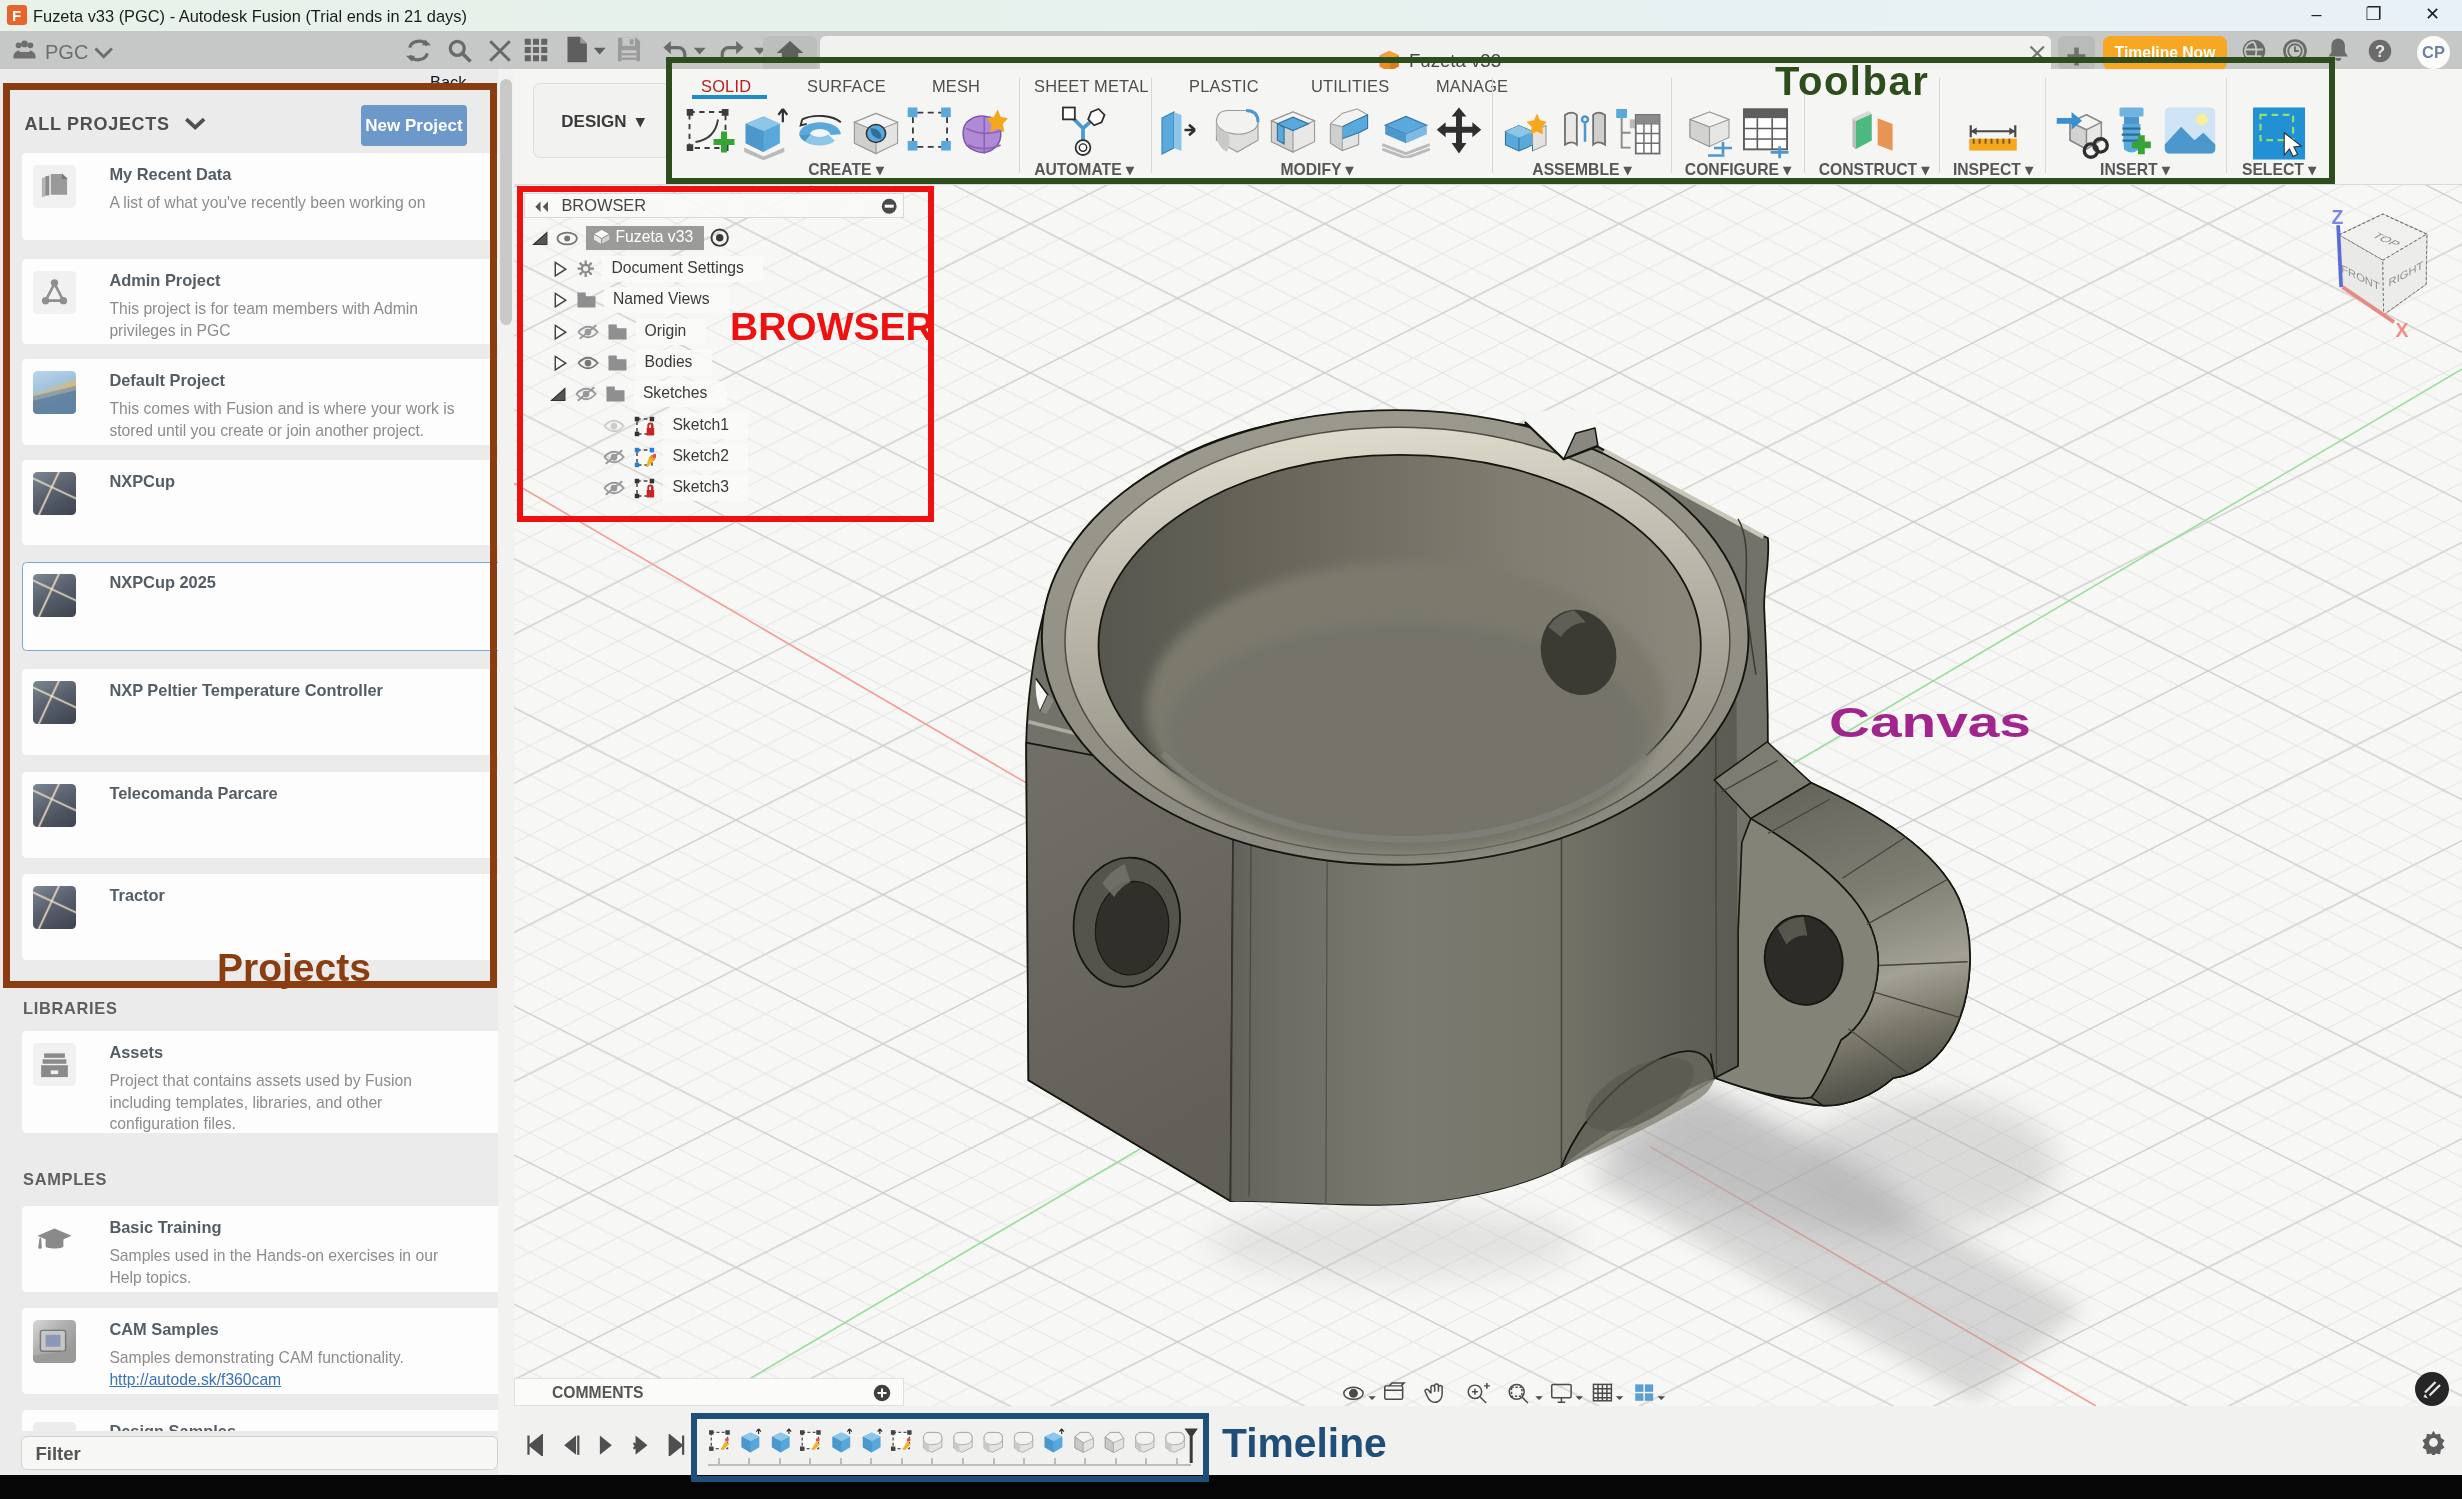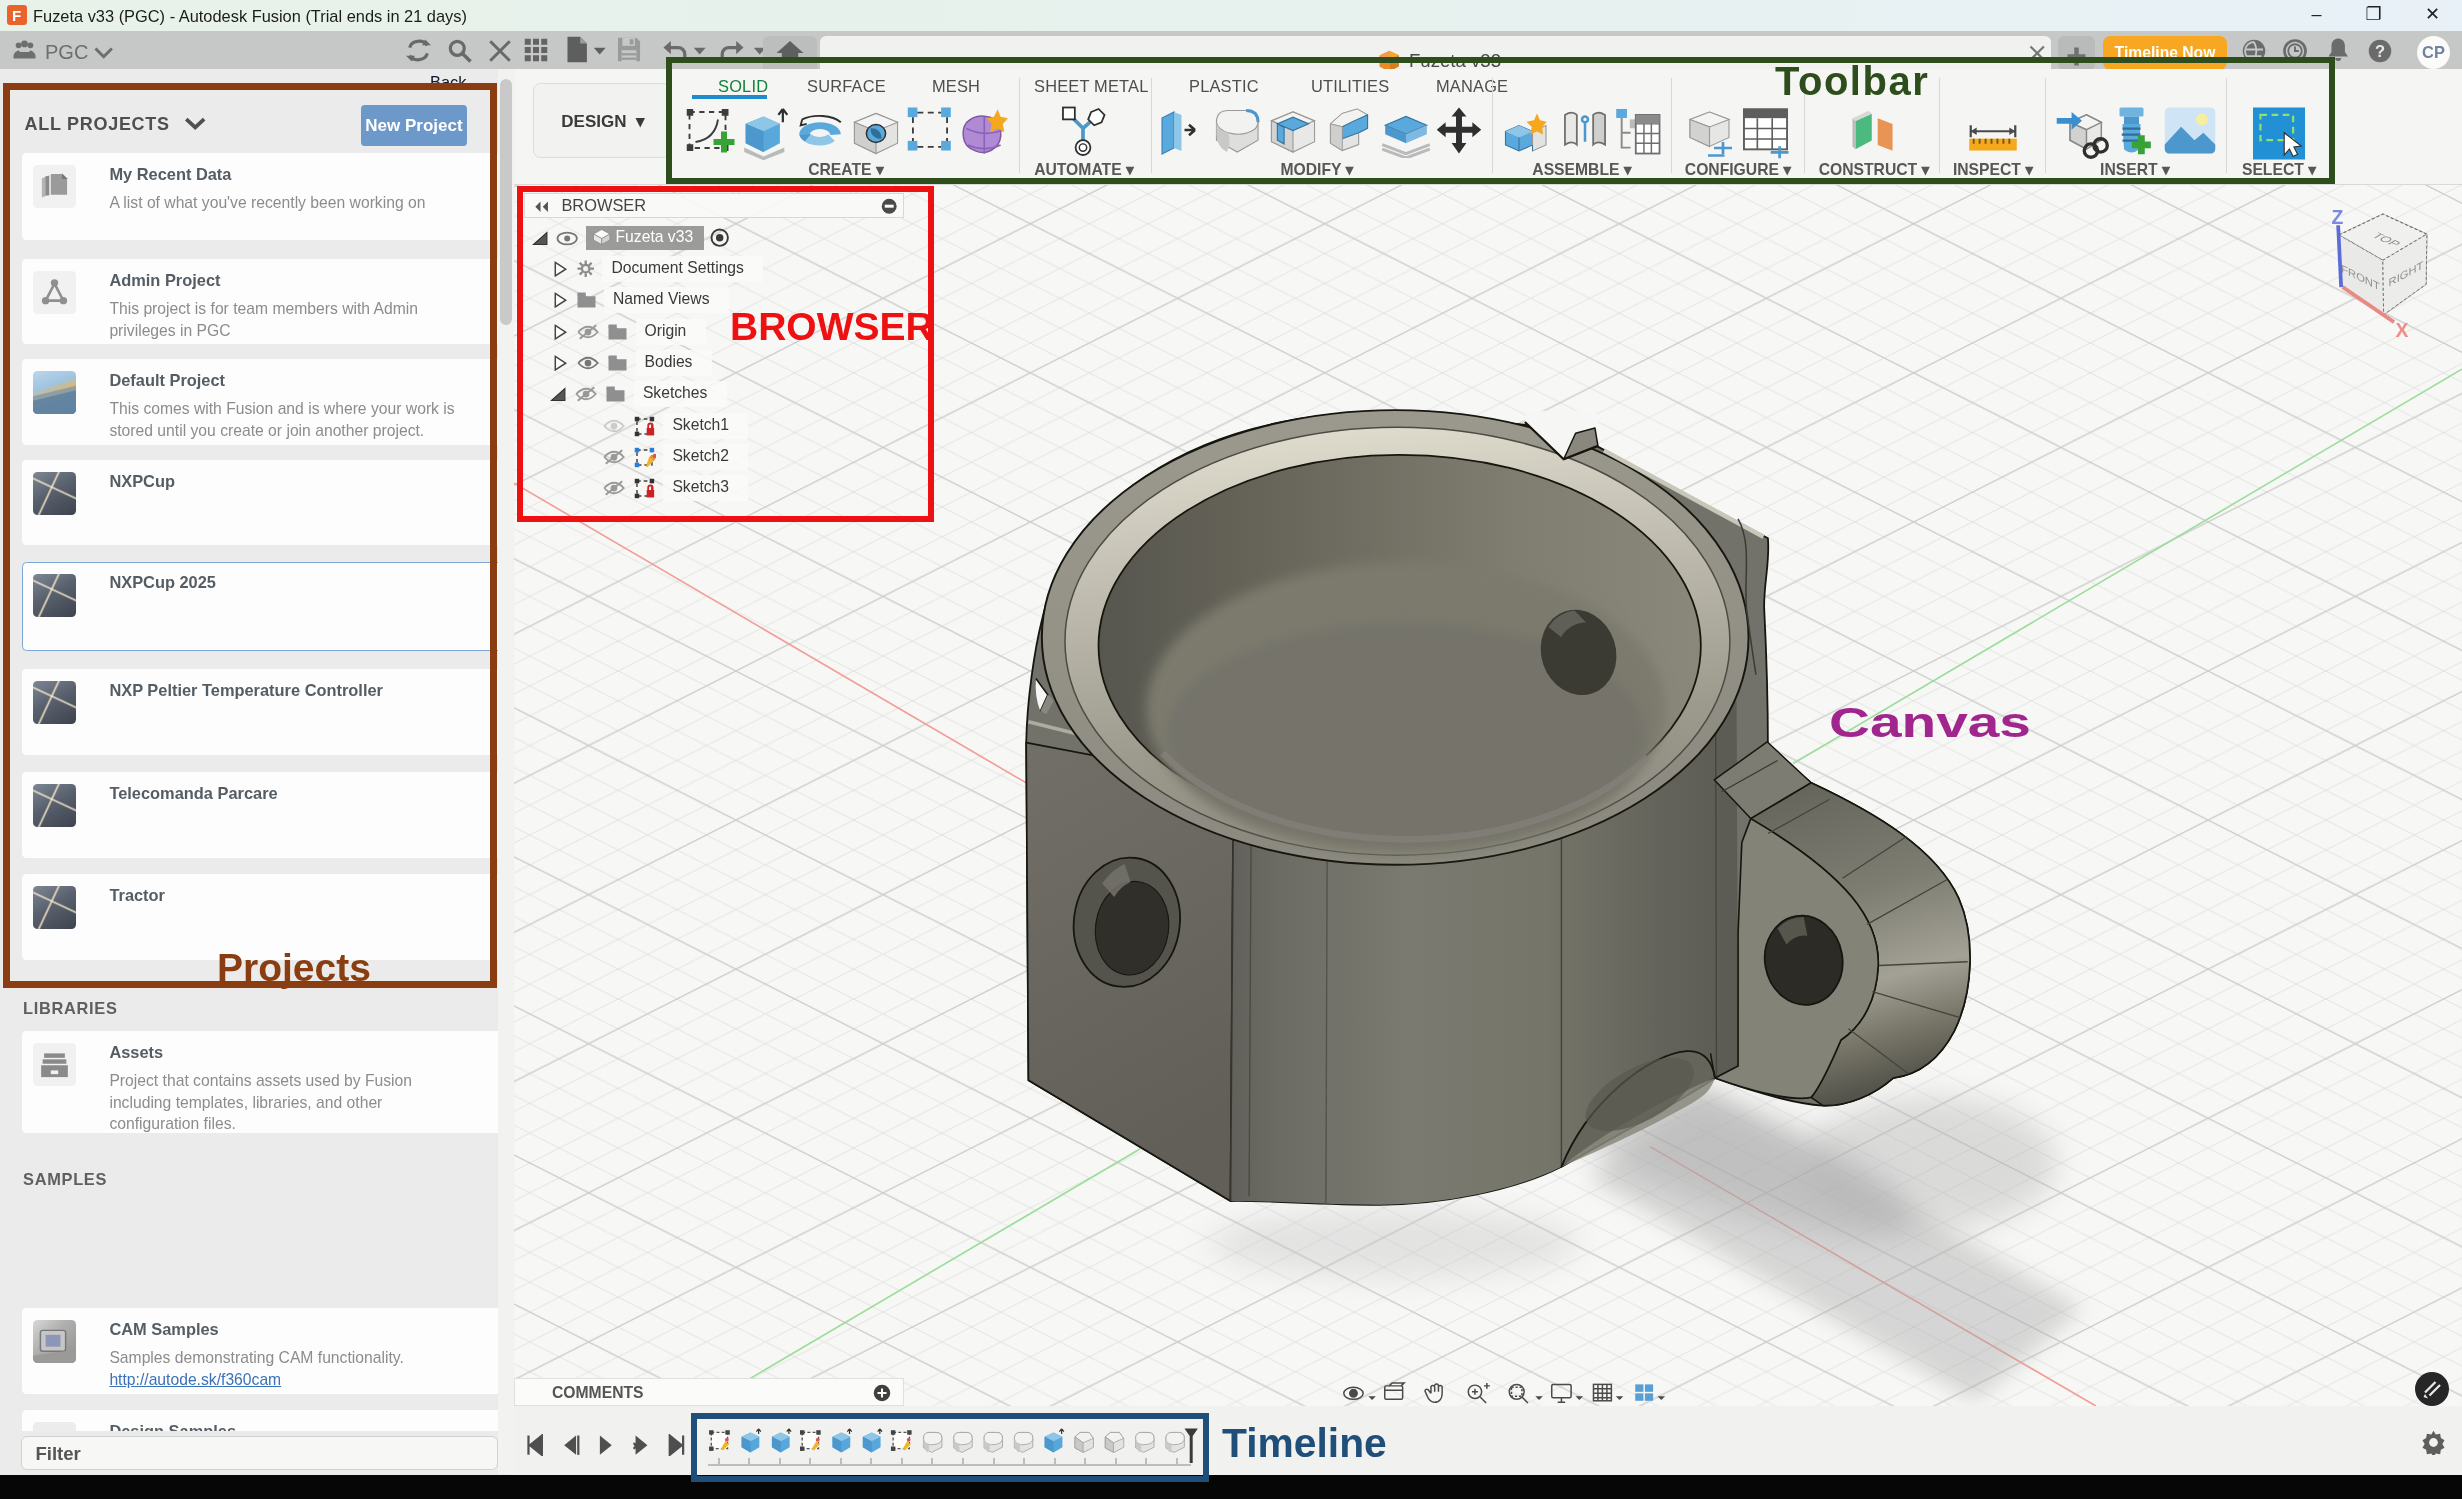--- a/index.html
+++ b/index.html
@@ -282,20 +282,33 @@
               <rect x="24" y="37" width="10" height="5" fill="#f1f1f1"></rect>
             </g>
           </svg>
       </div>
       <div class="ttl">Assets</div>
       <div class="dsc">Project that contains assets used by Fusion<br>including templates, libraries, and other<br>configuration files.</div>
     </div>
 
     <div class="sechdr" style="top:1101px;">SAMPLES</div>
 
+    <div class="card" style="top:1137px; height:86px;">
+      <div class="icon" style="background:transparent;">
+        <svg width="43" height="43" viewBox="0 0 58 58">
+            <g fill="#8a8a8a">
+              <path d="M29 14 L52 24 L29 34 L6 24 Z"></path>
+              <path d="M17 28 v10 c0 4 24 4 24 0 v-10 l-12 5 z"></path>
+              <path d="M9 26 l-2 14 c0 2 5 2 5 0 l-1 -13 z"></path>
+            </g>
+          </svg>
+      </div>
+      <div class="ttl">Basic Training</div>
+      <div class="dsc">Samples used in the Hands-on exercises in our<br>Help topics.</div>
+    </div>
 
     <div class="card" style="top:1239px; height:86px;">
       <div class="icon" style="background:linear-gradient(135deg,#d8d8d6 0%,#b0b0ae 40%,#8f8f8d 100%); overflow:hidden;">
         <svg width="43" height="43" viewBox="0 0 58 58">
             <rect x="10" y="14" width="34" height="28" rx="3" fill="#c6c6c4" stroke="#77777a" stroke-width="2"></rect>
             <rect x="17" y="20" width="20" height="16" fill="#8c96b8"></rect>
             <path d="M0 48 L58 40 L58 58 L0 58Z" fill="#9a9a98"></path>
           </svg>
       </div>
       <div class="ttl">CAM Samples</div>
@@ -313,21 +326,21 @@
     </div>
 
     <div style="position:absolute; left:498px; top:0; width:16.4px; height:1405px; background:#f2f2f1;"></div>
     <div style="position:absolute; left:500px; top:10.4px; width:12px; height:246px; background:#c9c9c9; border-radius:6px;"></div>
     <div style="position:absolute; left:514px; top:0; width:1.5px; height:1405px; background:#c4c4c4;"></div>
   </div>
 
   <div id="toolbar" class="abs">
     <div id="designbtn">DESIGN &nbsp;▾</div>
 
-    <div class="tbtab" style="left:204px; color:#15803d;">SOLID</div>
+    <div class="tbtab" style="left:187px; color:#b91c1c;">SOLID</div>
     <div class="abs" style="left:178px; top:26px; width:75px; height:3.7px; background:#1f8bca;"></div>
     <div class="tbtab" style="left:293px;">SURFACE</div>
     <div class="tbtab" style="left:418px;">MESH</div>
     <div class="tbtab" style="left:520px;">SHEET METAL</div>
     <div class="tbtab" style="left:675px;">PLASTIC</div>
     <div class="tbtab" style="left:797px;">UTILITIES</div>
     <div class="tbtab" style="left:922px;">MANAGE</div>
 
     <div class="tblabel" style="left:332px;">CREATE ▾</div>
     <div class="tblabel" style="left:570px;">AUTOMATE ▾</div>

